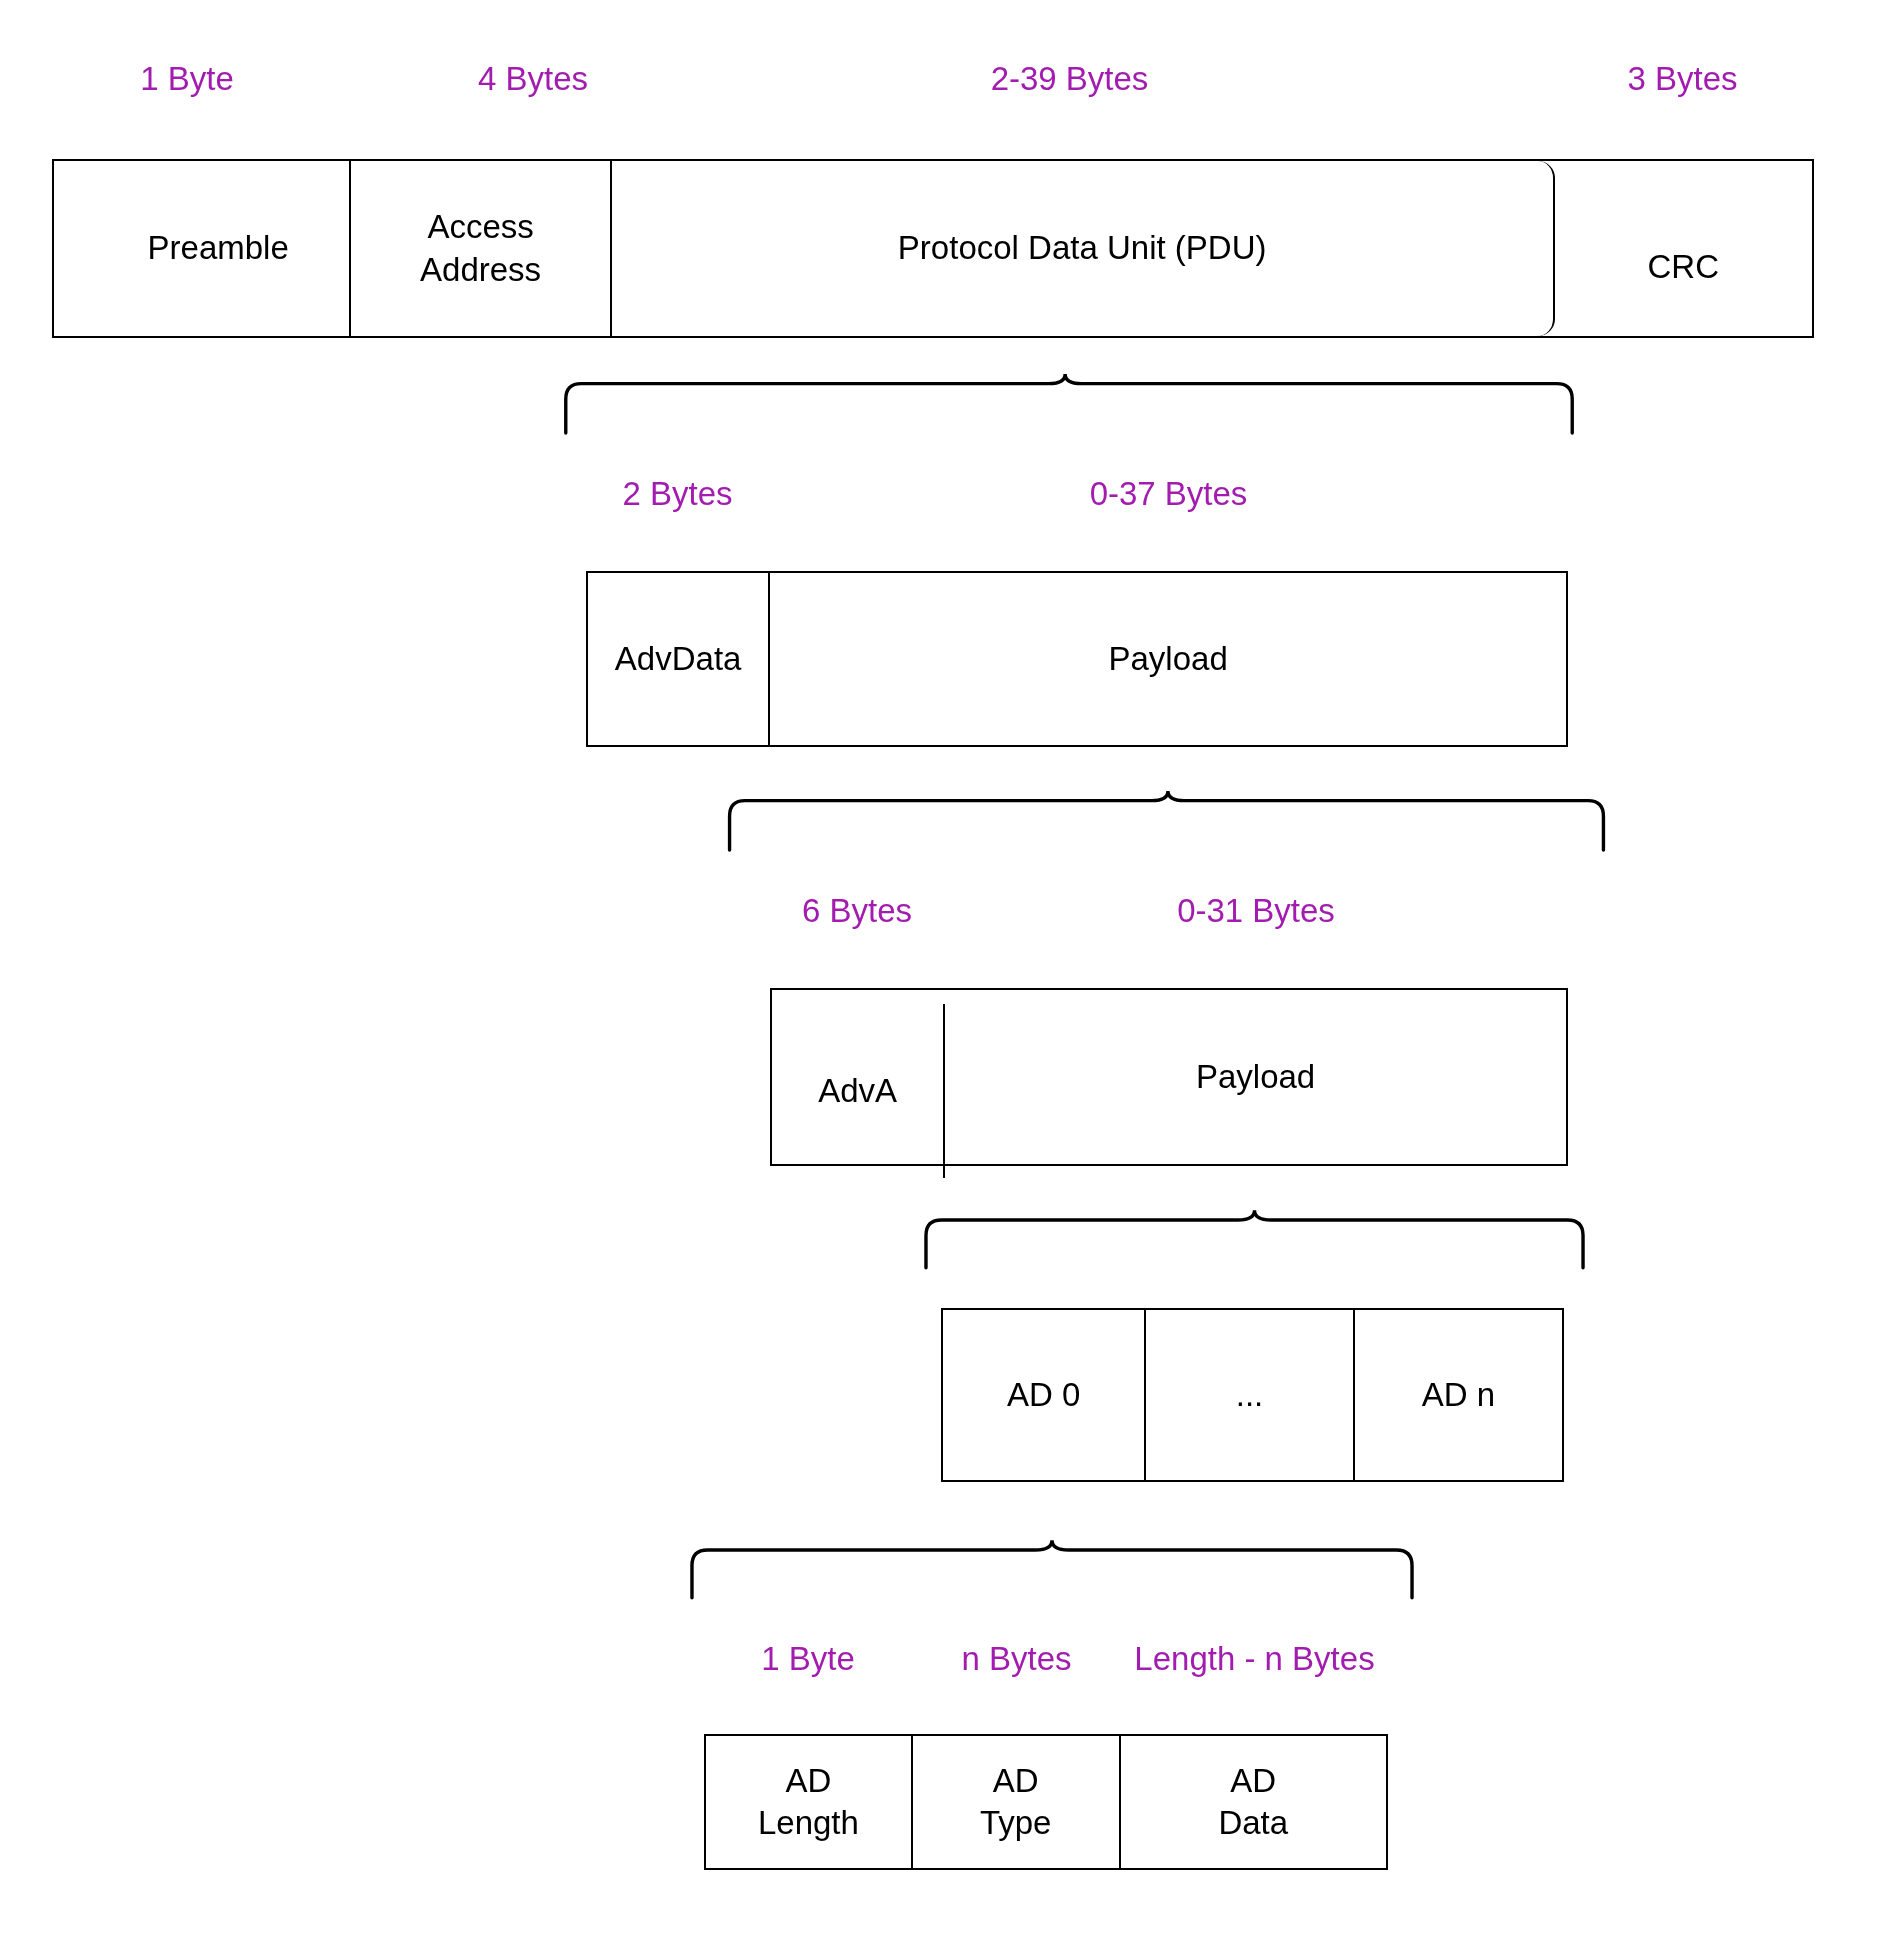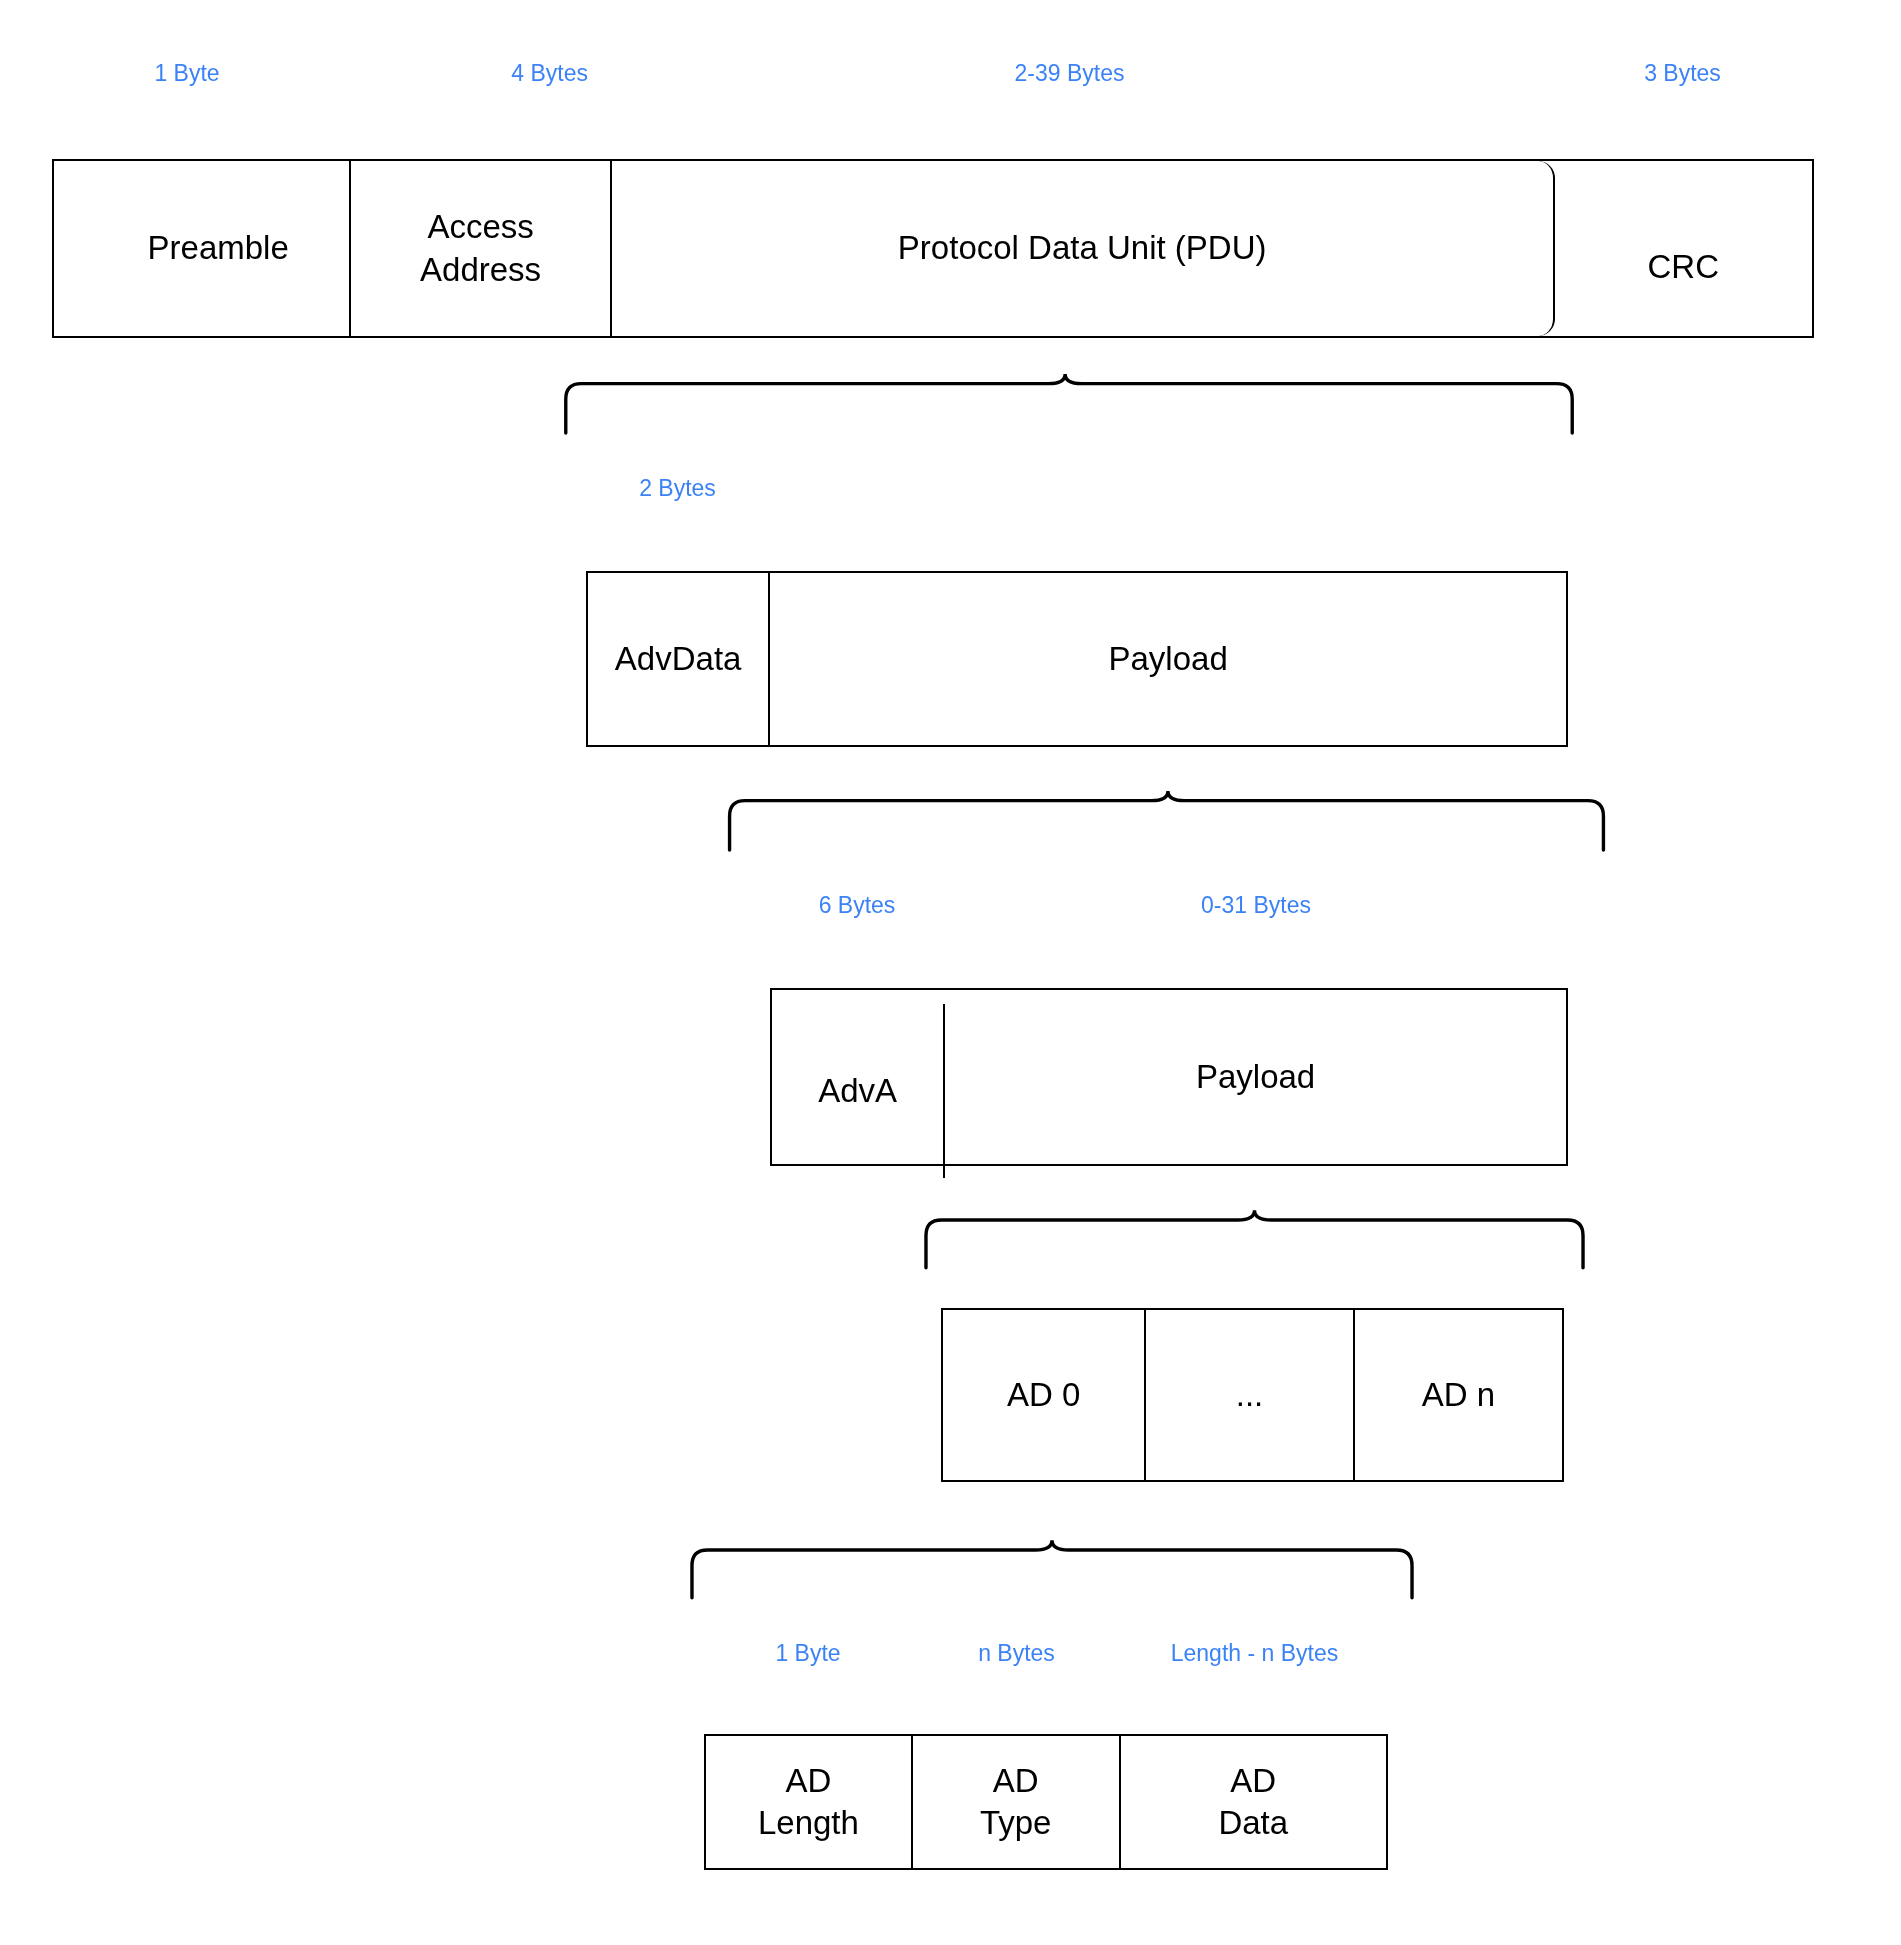--- a/index.html
+++ b/index.html
@@ -39,24 +39,24 @@
     justify-content: center;
     text-align: center;
     border-right: 2.9px solid #000000;
     white-space: pre-line;
   }
   .field-box.split > .cell:last-child {
     border-right: none;
   }
   .size-label {
     position: absolute;
-    font-size: 23px;
+    font-size: 33px;
     text-align: center;
     white-space: nowrap;
-    color: #3b82f6;
+    color: #a21caf;
   }
   .brace {
     position: absolute;
   }
   .brace svg {
     display: block;
     overflow: visible;
   }
 </style>
 </head>
@@ -77,20 +77,21 @@
     <div class="cell" style="width:263px;margin-top:38px;">CRC</div>
   </div>
 
   <div class="brace" style="left:561px; top:373px; width:1016px; height:60px;">
     <svg width="1016" height="60" viewBox="0 0 1042 62" fill="none" xmlns="http://www.w3.org/2000/svg">
       <path d="M1 62 L1 27 Q1 11 17 11 L500 11 Q517 11 517 1 Q517 11 534 11 L1025 11 Q1041 11 1041 27 L1041 62" stroke="#000000" stroke-width="3.5" fill="none" stroke-linecap="round"></path>
     </svg>
   </div>
 
   <div class="size-label" style="left:586px; top:475px; width:183px;">2 Bytes</div>
+  <div class="size-label" style="left:769px; top:475px; width:799px;">0-37 Bytes</div>
 
   <div class="field-box split" style="left:586px; top:571px; width:982px; height:176px;">
     <div class="cell" style="width:183px;">AdvData</div>
     <div class="cell" style="width:799px;">Payload</div>
   </div>
 
   <div class="brace" style="left:725px; top:790px; width:883px; height:60px;">
     <svg width="883" height="60" viewBox="0 0 905 62" fill="none" xmlns="http://www.w3.org/2000/svg">
       <path d="M1 62 L1 27 Q1 11 17 11 L437 11 Q454 11 454 1 Q454 11 471 11 L888 11 Q904 11 904 27 L904 62" stroke="#000000" stroke-width="3.5" fill="none" stroke-linecap="round"></path>
     </svg>

